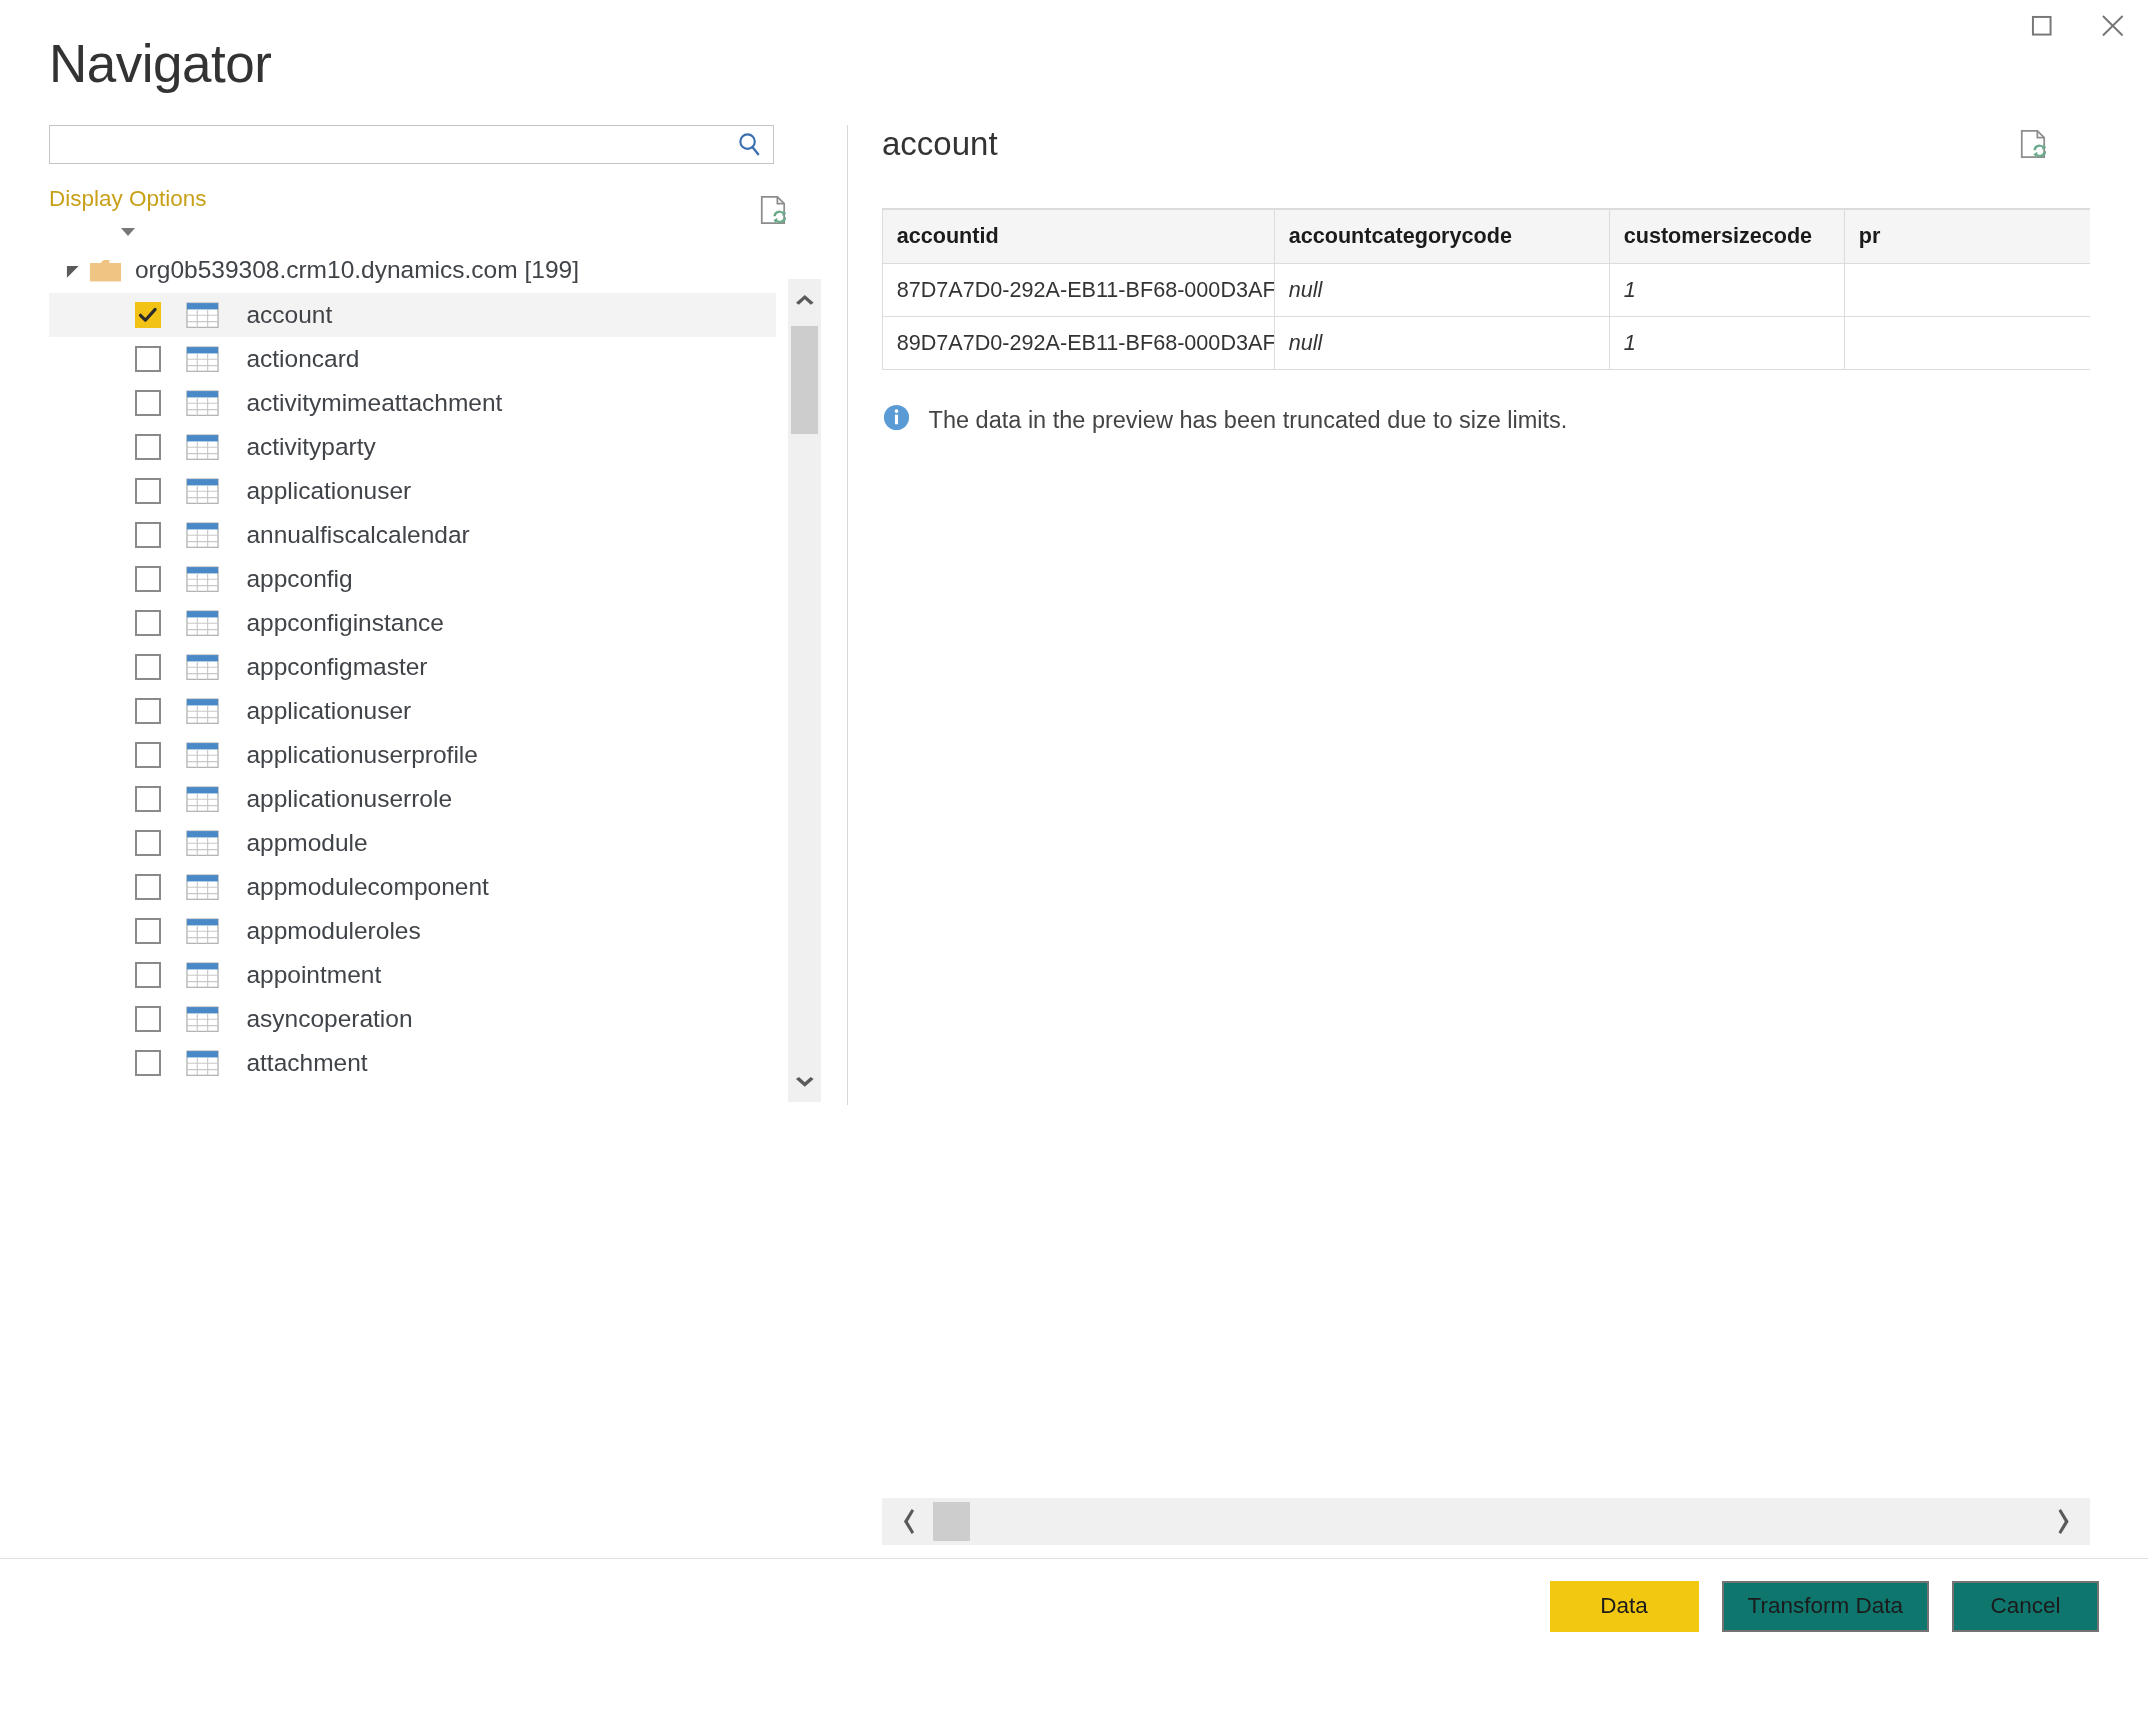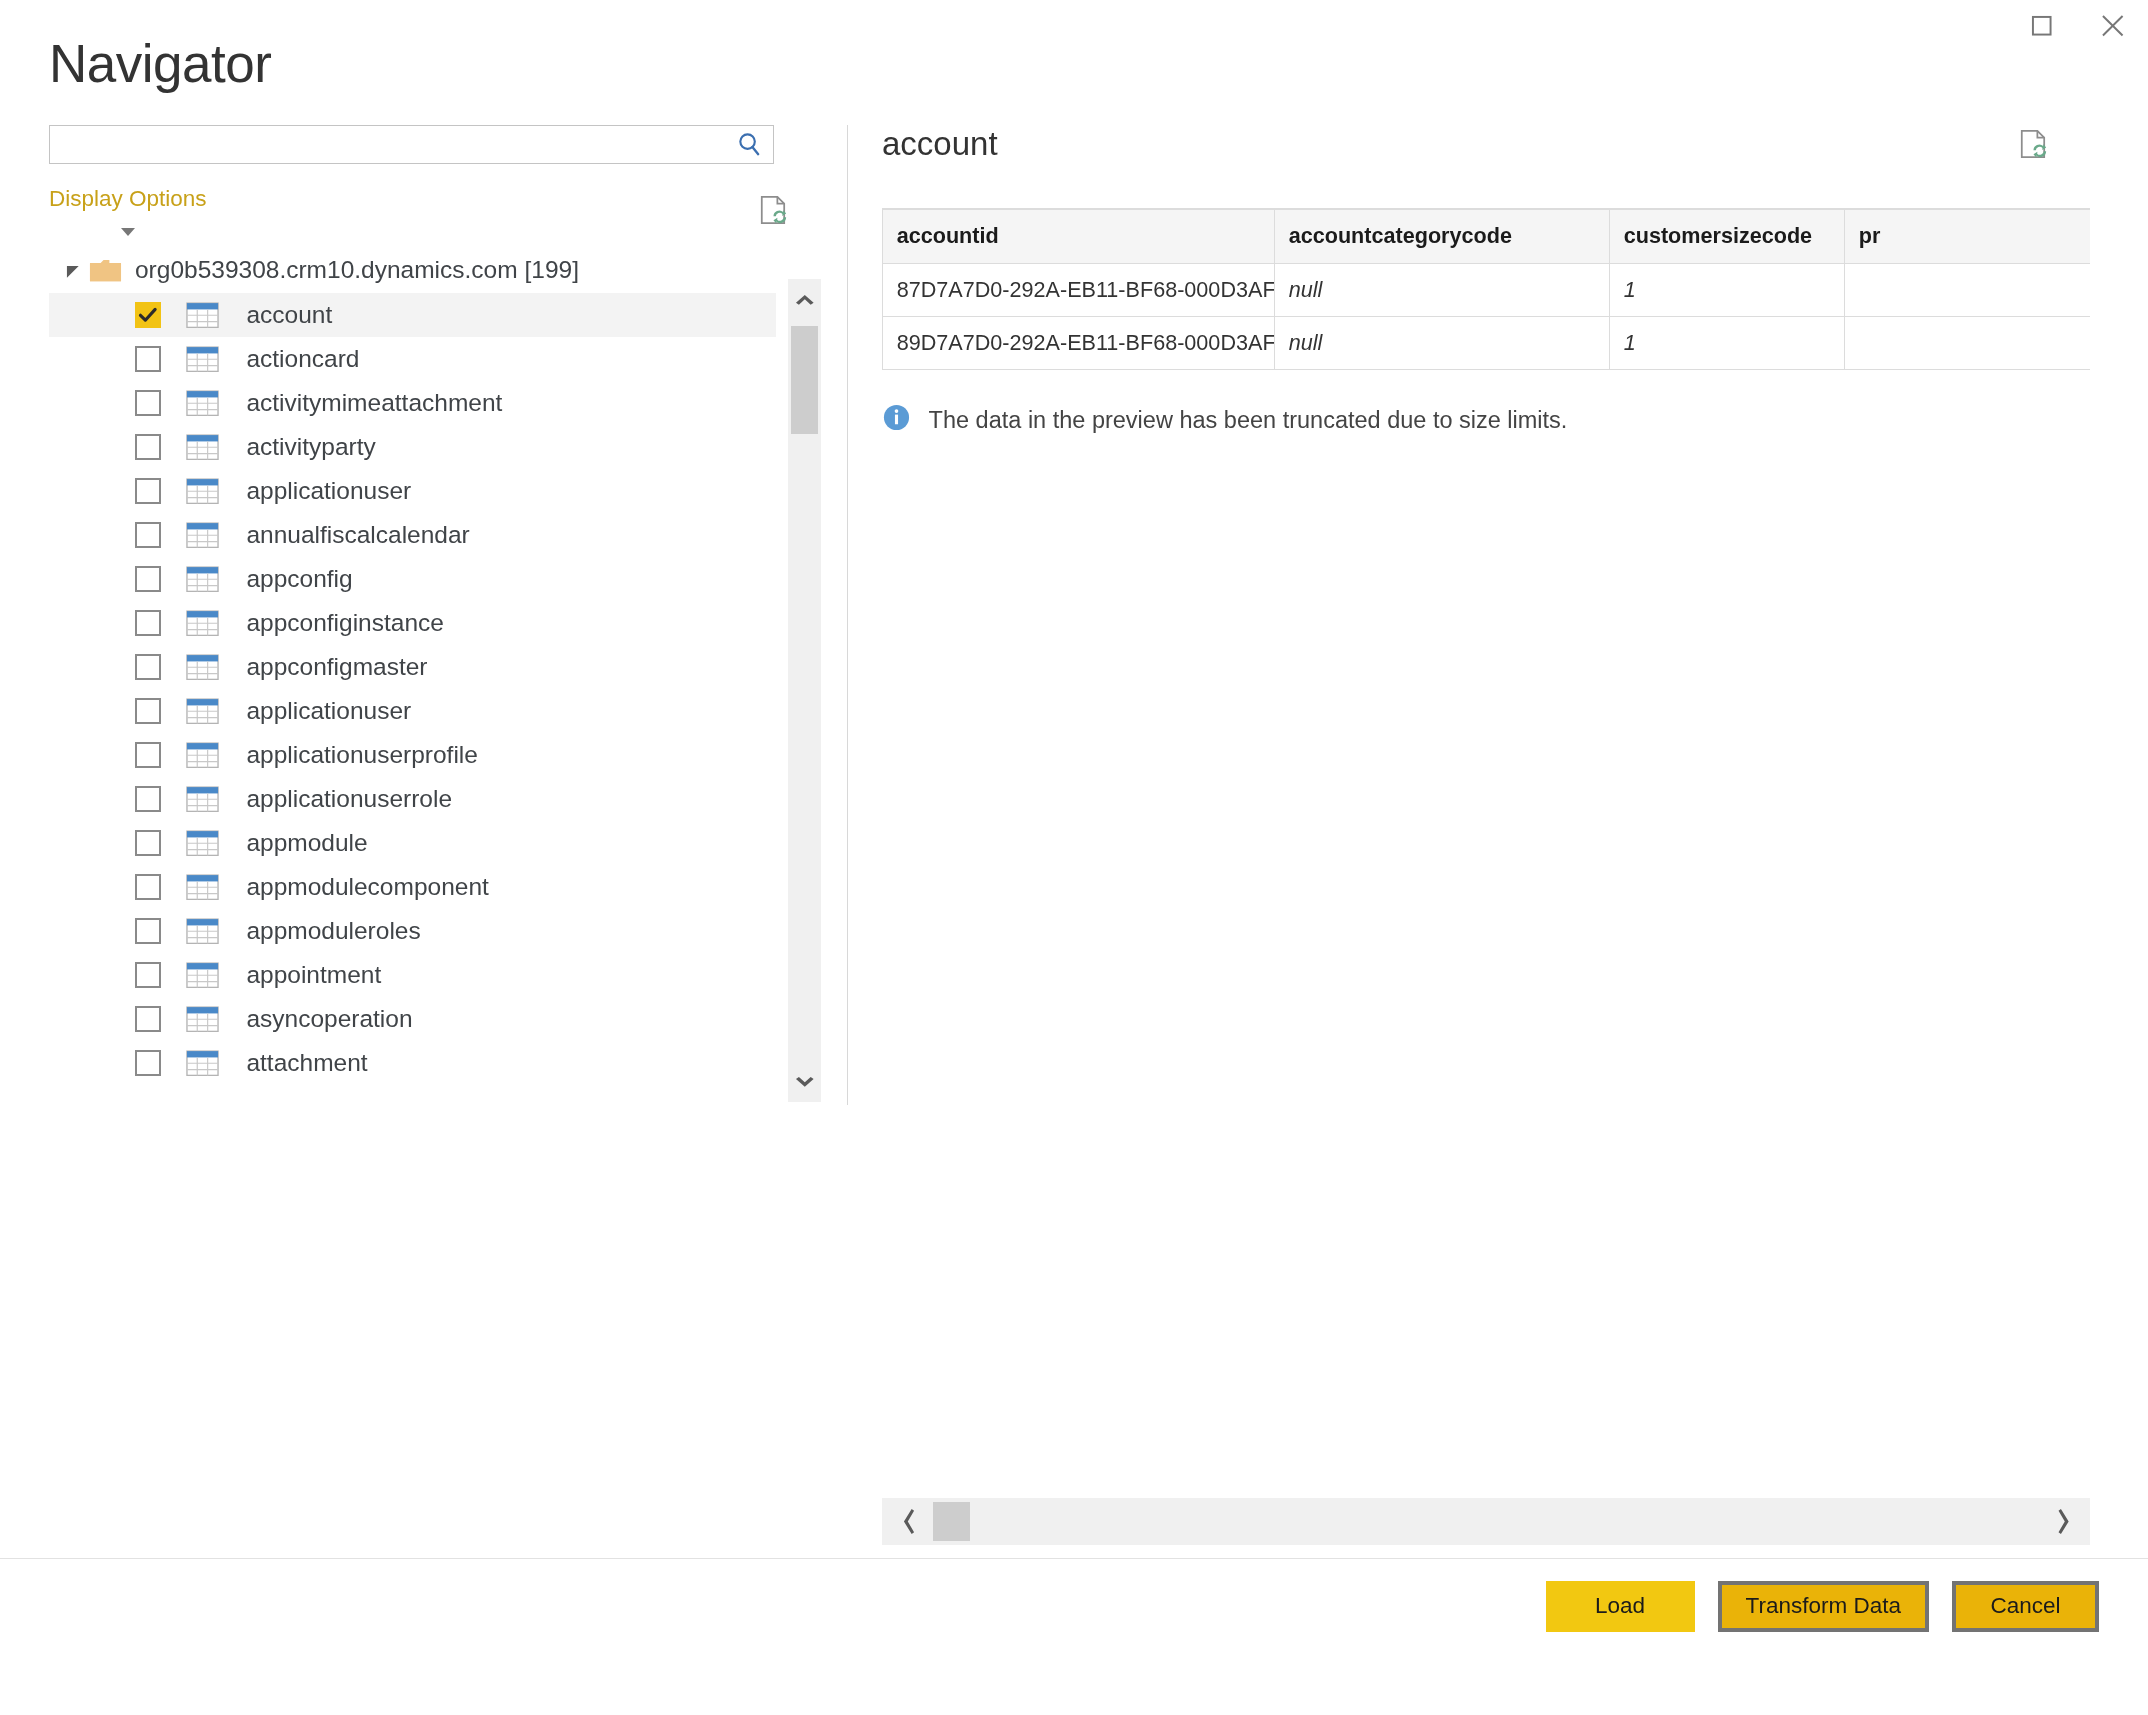--- a/index.html
+++ b/index.html
@@ -361,22 +361,22 @@
     top: 21.6px;
     display: flex;
     gap: 23.5px;
   }
   .btn {
     height: 51px;
     min-width: 147px;
     font-family: "Liberation Sans", sans-serif;
     font-size: 22.5px;
     color: #1b1b1b;
-    background: #eab308;
-    border: 4px solid #737373;
+    background: #0f766e;
+    border: 2px solid #737373;
     cursor: pointer;
     padding: 0 23.5px;
   }
   .btn.primary {
     background: #f2c811;
     border: 2px solid #f2c811;
     min-width: 149px;
   }
 </style>
 </head>
@@ -756,20 +756,20 @@
     <div class="h-thumb"></div>
     <div class="h-arrow right">
       <svg width="17.6" height="29" viewBox="0 0 18 30">
         <path d="M5 2 L13 15 L5 28 L2.5 26 L9 15 L2.5 4 Z" fill="#5a5a5a"></path>
       </svg>
     </div>
   </div>
 
   <div class="footer">
     <div class="footer-buttons">
-      <button class="btn primary">Load</button>
+      <button class="btn primary">Data</button>
       <button class="btn">Transform Data</button>
       <button class="btn">Cancel</button>
     </div>
   </div>
 
 </div>
 
 
 </body></html>

